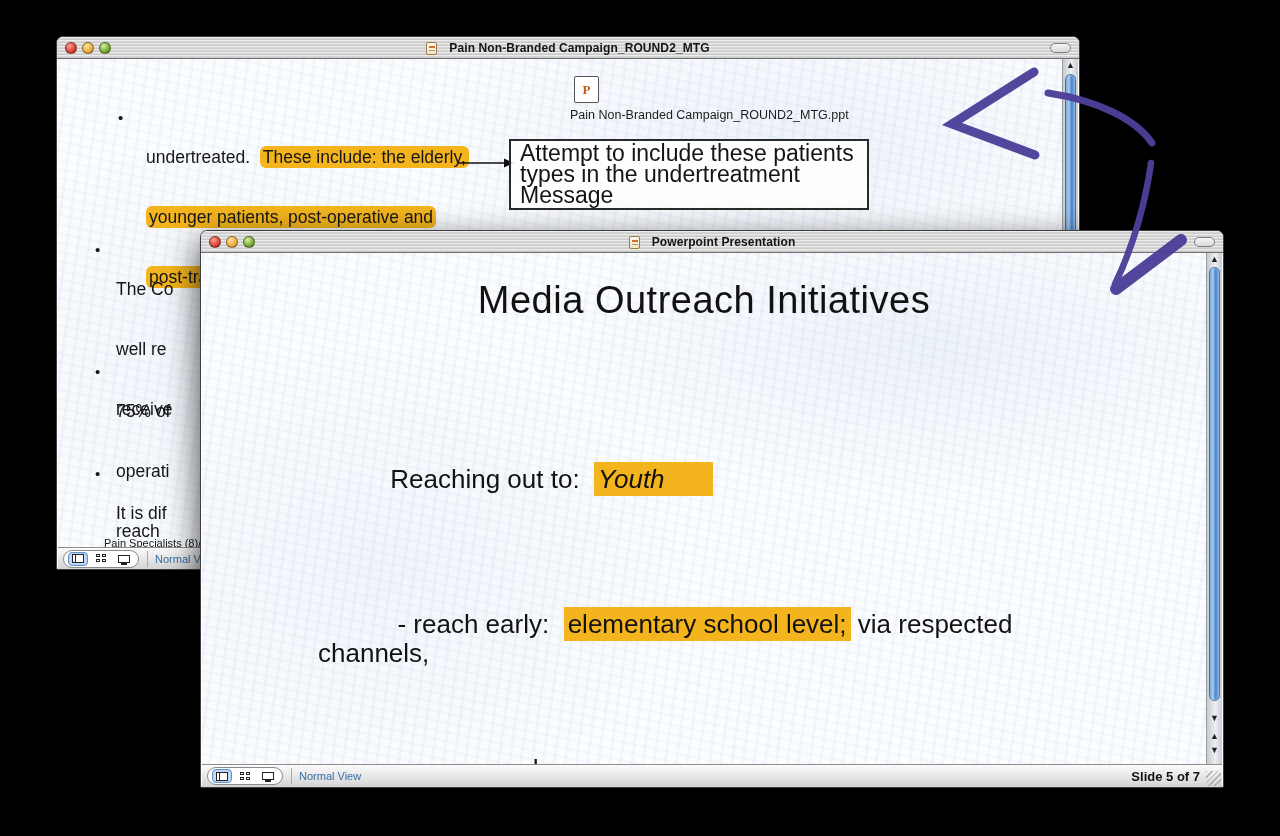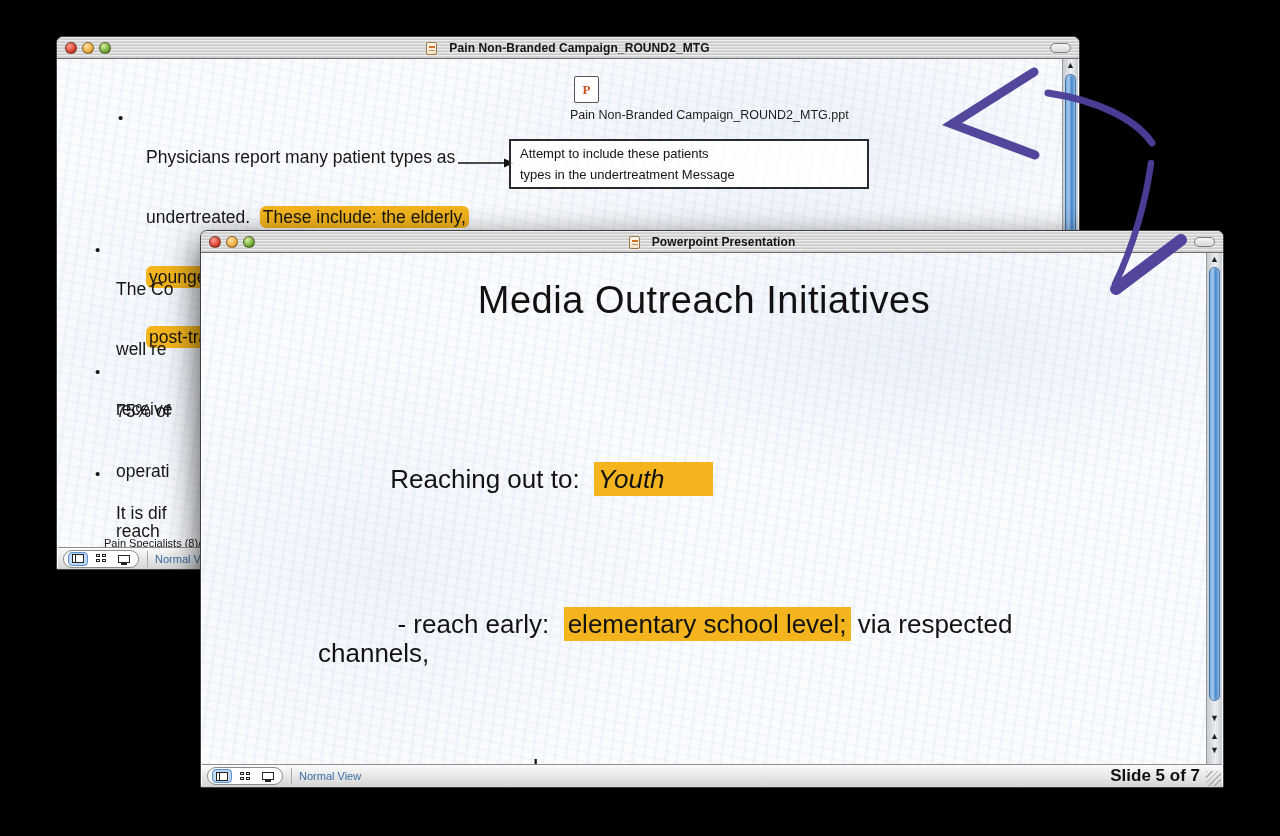--- a/index.html
+++ b/index.html
@@ -57,36 +57,36 @@
     border-radius:4px; border:1px solid transparent; }
   .vbtn.sel { background:#c7ddf6; border-color:#5f92cf; box-shadow:inset 0 0 2px #8fb8e8; }
   .ic-normal { width:12px; height:9px; border:1px solid #222; position:relative; background:#fff; }
   .ic-normal:before { content:""; position:absolute; left:2px; top:0; bottom:0; width:1px; background:#222; }
   .ic-sorter { width:11px; height:9px; display:grid; grid-template-columns:4px 4px; grid-template-rows:3px 3px; gap:2px; }
   .ic-sorter span { border:1px solid #222; background:#fff; }
   .ic-show { width:12px; height:8px; border:1px solid #222; background:#fff; position:relative; }
   .ic-show:after { content:""; position:absolute; left:2px; right:2px; bottom:-3px; height:2px; background:#222; }
   .status-sep { width:1px; height:16px; background:#a9a9a9; margin:0 7px 0 8px; }
   .view-label { font-size:11px; color:#3a6ea5; }
-  .slide-counter { position:absolute; right:22px; font-size:17px; font-weight:600; color:#111;margin-left:12px; }
+  .slide-counter { position:absolute; right:22px; font-size:13px; font-weight:600; color:#111;margin-left:12px; }
   .grip { position:absolute; right:1px; bottom:1px; width:15px; height:15px;
     background:repeating-linear-gradient(135deg,#adadad 0 1px,transparent 1px 4px); }
 
   
   .hl  { background:#F3B41D; padding:2px 4px; }
   .it  { font-style:italic; }
   .pad-xl { padding-right:48px; }
   .pad-md { padding-right:10px; }
 
   
   .b-text { position:absolute; font-size:17.5px; line-height:20px; color:#161616; white-space:pre-wrap; }
   .b-dot  { position:absolute; font-size:15px; color:#161616; }
   .bhl { background:#F3B41D; padding:1px 3px;border-radius:6px; }
   .callout { position:absolute; border:2px solid #2a2a2a; background:rgba(255,255,255,.85);
-    font-size:13px; line-height:21px; color:#141414; padding:2px 9px; }
+    font-size:23px; line-height:21px; color:#141414; padding:2px 9px; }
   .file-icon { position:absolute; width:25px; height:27px; background:#fff; border:1.5px solid #555;
     border-radius:2px; display:flex; align-items:center; justify-content:center; }
   .file-icon span { font-size:13px; font-weight:700; color:#c9571f; font-family:"Liberation Serif",serif; }
   .file-label { position:absolute; font-size:12.5px; color:#1d1d1d; }
 
   
   .slide-title { position:absolute; left:0; right:0; top:26px; text-align:center;
     font-size:38px; color:#111; letter-spacing:.5px; }
   .body-text { position:absolute; left:116px; top:96px; width:810px; font-size:26px;
     line-height:29px; color:#121212; white-space:pre-wrap; }
@@ -111,21 +111,20 @@
         <span class="mini-doc"></span>
         <span class="title-text">Pain Non-Branded Campaign_ROUND2_MTG</span>
       </div>
       <span class="pill"></span>
     </div>
 
     <div class="content" style="right:17px; bottom:22px;">
 
       <span class="b-dot" style="left:60px; top:50px;">•</span>
       <div class="b-text" style="left:88px; top:48px;">
-        <div class="ln" style="min-height:20px;"><span>Physicians report many patient types as</span></div>
         <div class="ln" style="min-height:20px;"><span>undertreated.  </span><span class="bhl">These include: the elderly,</span></div>
         <div class="ln" style="min-height:20px;"><span class="bhl pad-md">younger patients, post-operative and</span></div>
         <div class="ln" style="min-height:20px;"><span class="bhl">post-trauma patients, and new patients</span></div>
       </div>
 
       <div class="file-icon" style="left:516px; top:17px;">
         <span>P</span>
       </div>
       <div class="file-label" style="left:512px; top:49px;">Pain Non-Branded Campaign_ROUND2_MTG.ppt</div>
 

